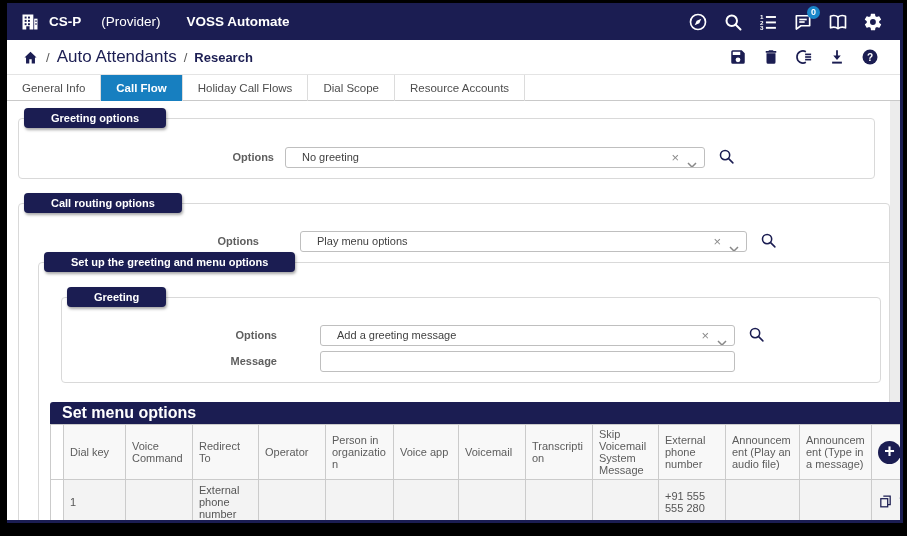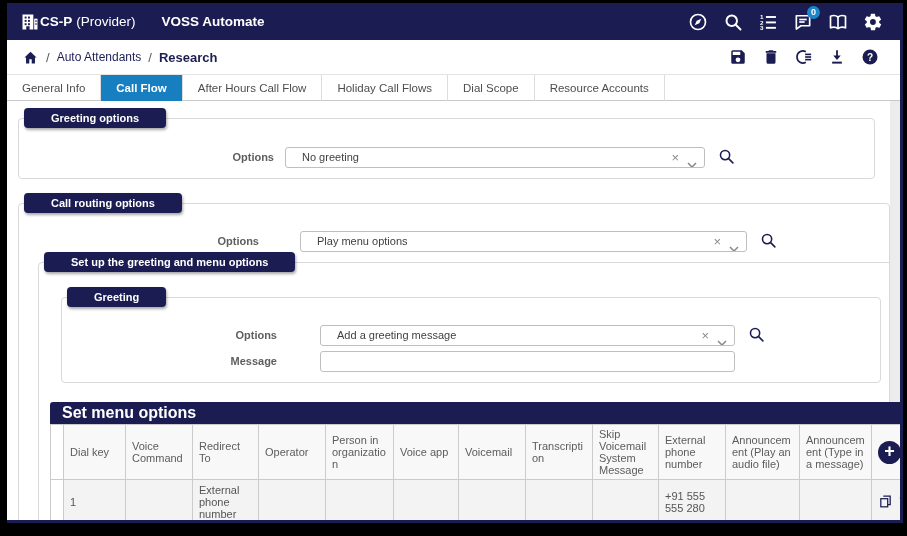--- a/index.html
+++ b/index.html
@@ -6,37 +6,37 @@
   html,body { width:907px; height:536px; }
   body { background:#000; position:relative; overflow:hidden;
          font-family:"Liberation Sans", sans-serif; }
 
   .app { position:absolute; left:7px; top:3px; width:896px; height:520px;
          background:#fff; border-right:3px solid #1b1d52; border-bottom:3px solid #1b1d52;
          overflow:hidden; }
 
   
   .topbar { height:37px; background:#1b1d52; display:flex; align-items:center; padding:0 13px; }
-  .topbar .org { color:#fff; font-size:13.5px; font-weight:bold; margin-left:0; }
-  .topbar .org-suffix { color:#fff; font-size:13.5px; font-weight:normal; margin-left:4px; }
+  .topbar .org { color:#fff; font-size:13.5px; font-weight:bold; margin-left:9px; }
+  .topbar .org-suffix { color:#fff; font-size:13.5px; font-weight:normal; margin-left:20px; }
   .topbar .product { color:#fff; font-size:13.5px; font-weight:bold; margin-left:26px; }
   .topbar .spacer { flex:1; }
   .topbar .icons { display:flex; align-items:center; gap:15px; padding-right:4px; }
   .tb-icon { width:20px; height:20px; position:relative; cursor:pointer; }
   .tb-icon svg { width:20px; height:20px; display:block; }
   .chat-badge { position:absolute; top:-6px; right:-7px; width:13px; height:13px;
                 background:#1a87ca; border-radius:50%; color:#fff; font-size:9px;
                 font-weight:bold; line-height:13px; text-align:center; }
 
   
   .breadcrumb { height:35px; display:flex; align-items:center; padding:0 15px;
                 border-bottom:1px solid #e4e4e4; background:#fff; }
   .breadcrumb svg { display:block; }
   .bc-sep { color:#5a5a5a; font-size:13px; margin:0 7px; }
-  .bc-link { color:#1c1e53; font-size:12px; cursor:pointer; }
+  .bc-link { color:#1c1e53; font-size:17px; cursor:pointer; }
   .bc-current { color:#1c1e53; font-size:13px; font-weight:bold; }
   .bc-spacer { flex:1; }
   .bc-icons { display:flex; align-items:center; gap:15px; padding-right:6px; }
   .bc-icon { width:18px; height:18px; cursor:pointer; }
   .bc-icon svg { width:18px; height:18px; display:block; }
 
   
   .tabbar { height:26px; display:flex; border-bottom:1px solid #c9c9c9; background:#fff; }
   .tab { height:26px; line-height:26px; padding:0 15px; font-size:11.5px; color:#4d4d4d;
          border-right:1px solid #dcdcdc; cursor:pointer; white-space:nowrap; }
@@ -213,21 +213,20 @@
             <circle cx="12" cy="12" r="10" fill="#1b1d52"></circle>
             <text x="12" y="16.8" text-anchor="middle" font-size="13.5" font-weight="bold" fill="#fff" font-family="sans-serif">?</text>
           </svg>
       </span>
     </div>
   </div>
 
   <div class="tabbar">
     <span class="tab">General Info</span>
     <span class="tab active">Call Flow</span>
-    <span class="tab">After Hours Call Flow</span>
     <span class="tab">Holiday Call Flows</span>
     <span class="tab">Dial Scope</span>
     <span class="tab">Resource Accounts</span>
   </div>
 
   <div class="content">
 
     <div class="panel" id="panel-greeting-options">
       <span class="panel-badge">Greeting options</span>
       <span class="fld-label" style="left:140px;top:32px;width:115px;">Options</span>

